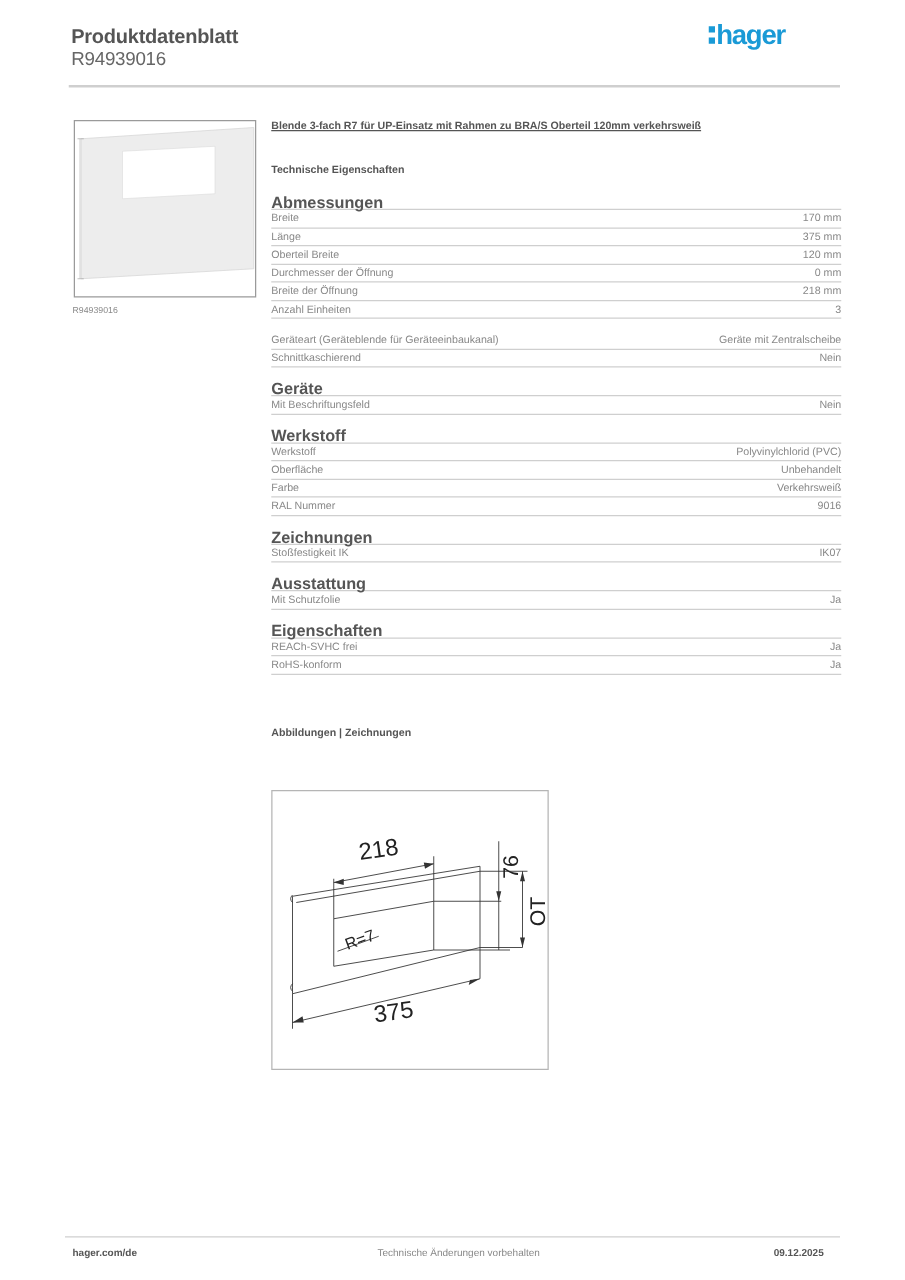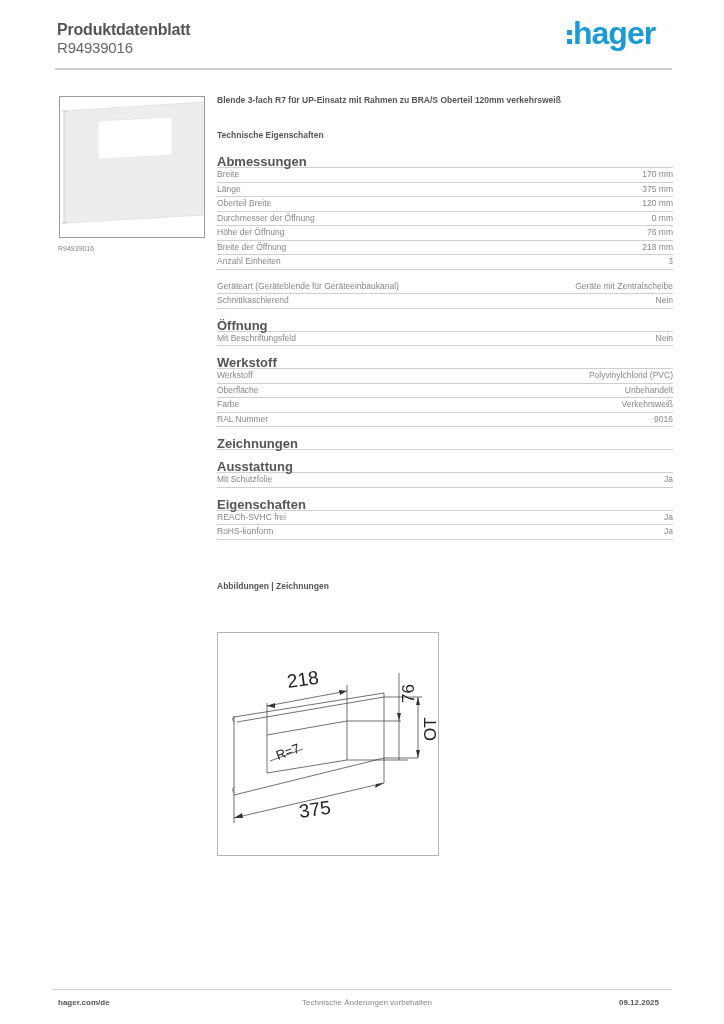--- a/index.html
+++ b/index.html
@@ -1,33 +1,33 @@
 <!DOCTYPE html>
 <html><head>
 <meta charset="utf-8">
 <style>
   * { box-sizing: border-box; margin: 0; padding: 0; }
   html, body { width: 724px; height: 1024px; background: #ffffff; }
   body { position: relative; font-family: "Liberation Sans", sans-serif; color: #555; overflow: hidden; }
 
   .header-title { position: absolute; left: 57px; top: 21px; font-size: 16px; font-weight: bold; color: #555; letter-spacing: -0.2px; }
   .header-sku { position: absolute; left: 57px; top: 39px; font-size: 15px; color: #666; letter-spacing: -0.2px; }
-  .logo { position: absolute; left: 567px; top: 15px; font-size: 32px; font-weight: bold; color: #1a9ad6; letter-spacing: -1px; }
+  .logo { position: absolute; left: 567px; top: 15px; font-size: 22px; font-weight: bold; color: #1a9ad6; letter-spacing: -1px; }
   .logo .colon { display: inline-block; width: 6px; position: relative; }
   .logo .colon::before, .logo .colon::after { content: ""; position: absolute; left: 0; width: 5px; height: 5px; background: #1a9ad6; }
   .logo .colon::before { top: -14px; }
   .logo .colon::after { top: -5px; }
   .header-rule { position: absolute; left: 55px; top: 68px; width: 617px; height: 2px; background: #cfcfcf; }
 
   .product-image { position: absolute; left: 59px; top: 96px; width: 146px; height: 142px; border: 1px solid #9a9a9a; background: #fff; }
   .product-image svg { position: absolute; left: 0; top: 0; }
   .image-caption { position: absolute; left: 58px; top: 245px; font-size: 7px; color: #888; }
 
   .content { position: absolute; left: 217px; top: 94px; width: 456px; }
-  .product-desc { font-size: 8.5px; font-weight: bold; color: #555; height: 35px; line-height: 12px; }
+  .product-desc { font-size: 8.5px; font-weight: bold; color: #555; height: 35px; line-height: 12px; text-decoration: underline; }
   .tech-heading { font-size: 8.5px; font-weight: bold; color: #555; height: 26px; line-height: 12px; }
 
   .section { margin-bottom: 10px; }
   .section-title { font-size: 13px; font-weight: bold; color: #555; height: 13px; line-height: 13px; border-bottom: 1.5px solid #cfcfcf; }
   .row { display: flex; justify-content: space-between; font-size: 8.5px; color: #888; height: 14.5px; line-height: 13.5px; border-bottom: 1.5px solid #cfcfcf; }
   .row .val { }
 
   .figures-title { position: absolute; left: 217px; top: 581px; font-size: 8.5px; font-weight: bold; color: #555; }
   .drawing { position: absolute; left: 217px; top: 632px; width: 222px; height: 224px; border: 1px solid #b5b5b5; background: #fff; }
   .drawing svg { position: absolute; left: 0; top: 0; }
@@ -74,24 +74,20 @@
       </div>
     <div class="row">
         <span>Oberteil Breite</span>
         <span class="val">120 mm</span>
       </div>
     <div class="row">
         <span>Durchmesser der Öffnung</span>
         <span class="val">0 mm</span>
       </div>
     <div class="row">
-        <span>Höhe der Öffnung</span>
-        <span class="val">76 mm</span>
-      </div>
-    <div class="row">
         <span>Breite der Öffnung</span>
         <span class="val">218 mm</span>
       </div>
     <div class="row">
         <span>Anzahl Einheiten</span>
         <span class="val">3</span>
       </div>
   </div>
 
   <div class="section">
@@ -99,21 +95,21 @@
         <span>Geräteart (Geräteblende für Geräteeinbaukanal)</span>
         <span class="val">Geräte mit Zentralscheibe</span>
       </div>
     <div class="row">
         <span>Schnittkaschierend</span>
         <span class="val">Nein</span>
       </div>
   </div>
 
   <div class="section">
-    <div class="section-title">Öffnung</div>
+    <div class="section-title">Geräte</div>
     <div class="row">
         <span>Mit Beschriftungsfeld</span>
         <span class="val">Nein</span>
       </div>
   </div>
 
   <div class="section">
     <div class="section-title">Werkstoff</div>
     <div class="row">
         <span>Werkstoff</span>
@@ -128,20 +124,24 @@
         <span class="val">Verkehrsweiß</span>
       </div>
     <div class="row">
         <span>RAL Nummer</span>
         <span class="val">9016</span>
       </div>
   </div>
 
   <div class="section">
     <div class="section-title">Zeichnungen</div>
+    <div class="row">
+        <span>Stoßfestigkeit IK</span>
+        <span class="val">IK07</span>
+      </div>
   </div>
 
   <div class="section">
     <div class="section-title">Ausstattung</div>
     <div class="row">
         <span>Mit Schutzfolie</span>
         <span class="val">Ja</span>
       </div>
   </div>
 

